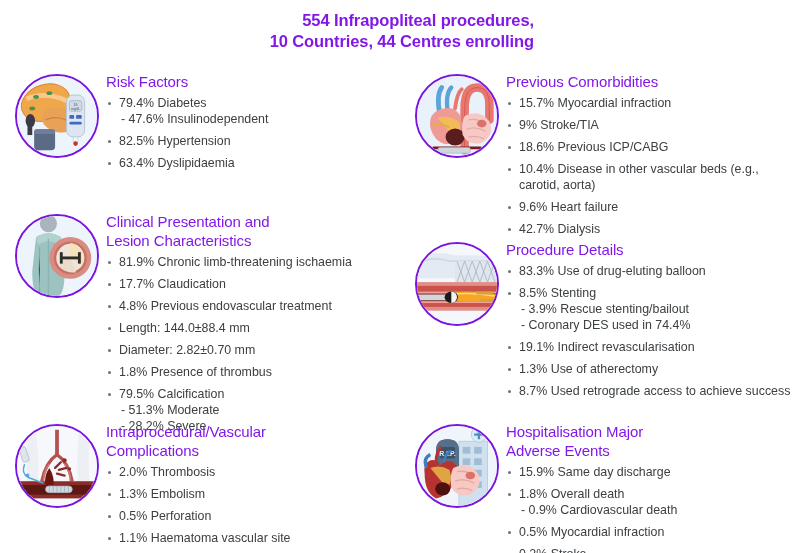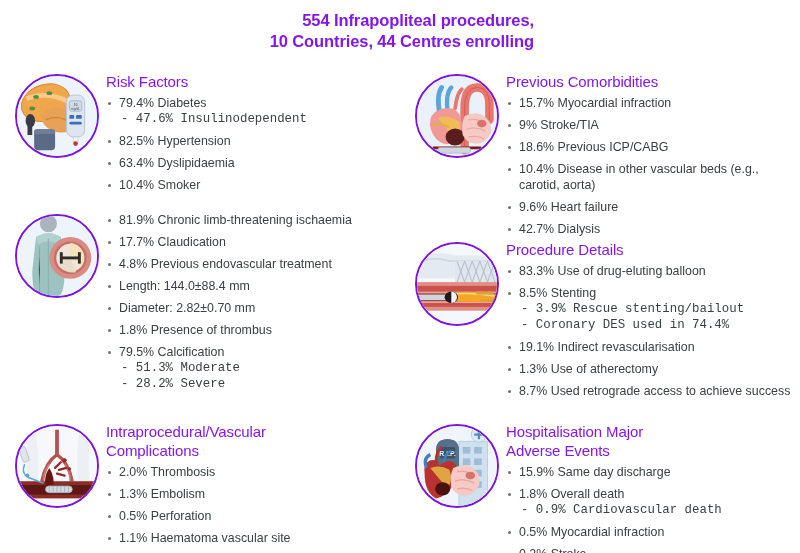--- a/index.html
+++ b/index.html
@@ -100,21 +100,20 @@
     height: 3px;
     border-radius: 50%;
     background: #6d7074;
   }
   ul.items > li .sub {
     display: block;
     color: #3c4043;
     font-size: 12.4px;
     line-height: 16px;
     padding-left: 2px;
-    font-family: Liberation Mono, monospace;
   }
 </style>
 </head>
 <body>
 
 <div class="headline">
   <span class="ln">554 Infrapopliteal procedures,</span>
   <span class="ln">10 Countries, 44 Centres enrolling</span>
 </div>
 
@@ -151,21 +150,20 @@
     <div class="sec-title">
       <span class="ln">Risk Factors</span>
     </div>
     <ul class="items">
       <li>
         <span>79.4% Diabetes</span>
         <span class="sub">- 47.6% Insulinodependent</span>
       </li>
       <li><span>82.5% Hypertension</span></li>
       <li><span>63.4% Dyslipidaemia</span></li>
-      <li><span>10.4% Smoker</span></li>
     </ul>
   </div>
 </div>
 
 <div class="block blk-comorb">
   <div class="icon-wrap">
     <div class="icon-circle">
       <svg viewBox="0 0 84 84">
         <rect width="84" height="84" fill="#e9f1fa"></rect>
         <path d="M50 78 L50 34 Q50 12 63 12 Q76 12 76 30 L76 46" stroke="#e8776f" stroke-width="9" fill="none" stroke-linecap="round"></path>
@@ -217,20 +215,24 @@
         <circle cx="56" cy="44" r="16" fill="none" stroke="#c76f66" stroke-width="2.5"></circle>
         <path d="M56 28 A16 16 0 0 1 68 52 L56 44 Z" fill="#f5e2b8"></path>
         <path d="M44 50 A16 16 0 0 0 62 59 L56 44 Z" fill="#e9dcc9"></path>
         <rect x="46" y="42.5" width="20" height="3" fill="#2c2c2c"></rect>
         <rect x="45" y="38" width="3" height="12" fill="#2c2c2c"></rect>
         <rect x="64" y="38" width="3" height="12" fill="#2c2c2c"></rect>
       </svg>
     </div>
   </div>
   <div class="text-col">
+    <div class="sec-title">
+      <span class="ln">Clinical Presentation and</span>
+      <span class="ln">Lesion Characteristics</span>
+    </div>
     <ul class="items">
       <li><span>81.9% Chronic limb-threatening ischaemia</span></li>
       <li><span>17.7% Claudication</span></li>
       <li><span>4.8% Previous endovascular treatment</span></li>
       <li><span>Length: 144.0±88.4 mm</span></li>
       <li><span>Diameter: 2.82±0.70 mm</span></li>
       <li><span>1.8% Presence of thrombus</span></li>
       <li>
         <span>79.5% Calcification</span>
         <span class="sub">- 51.3% Moderate</span>

